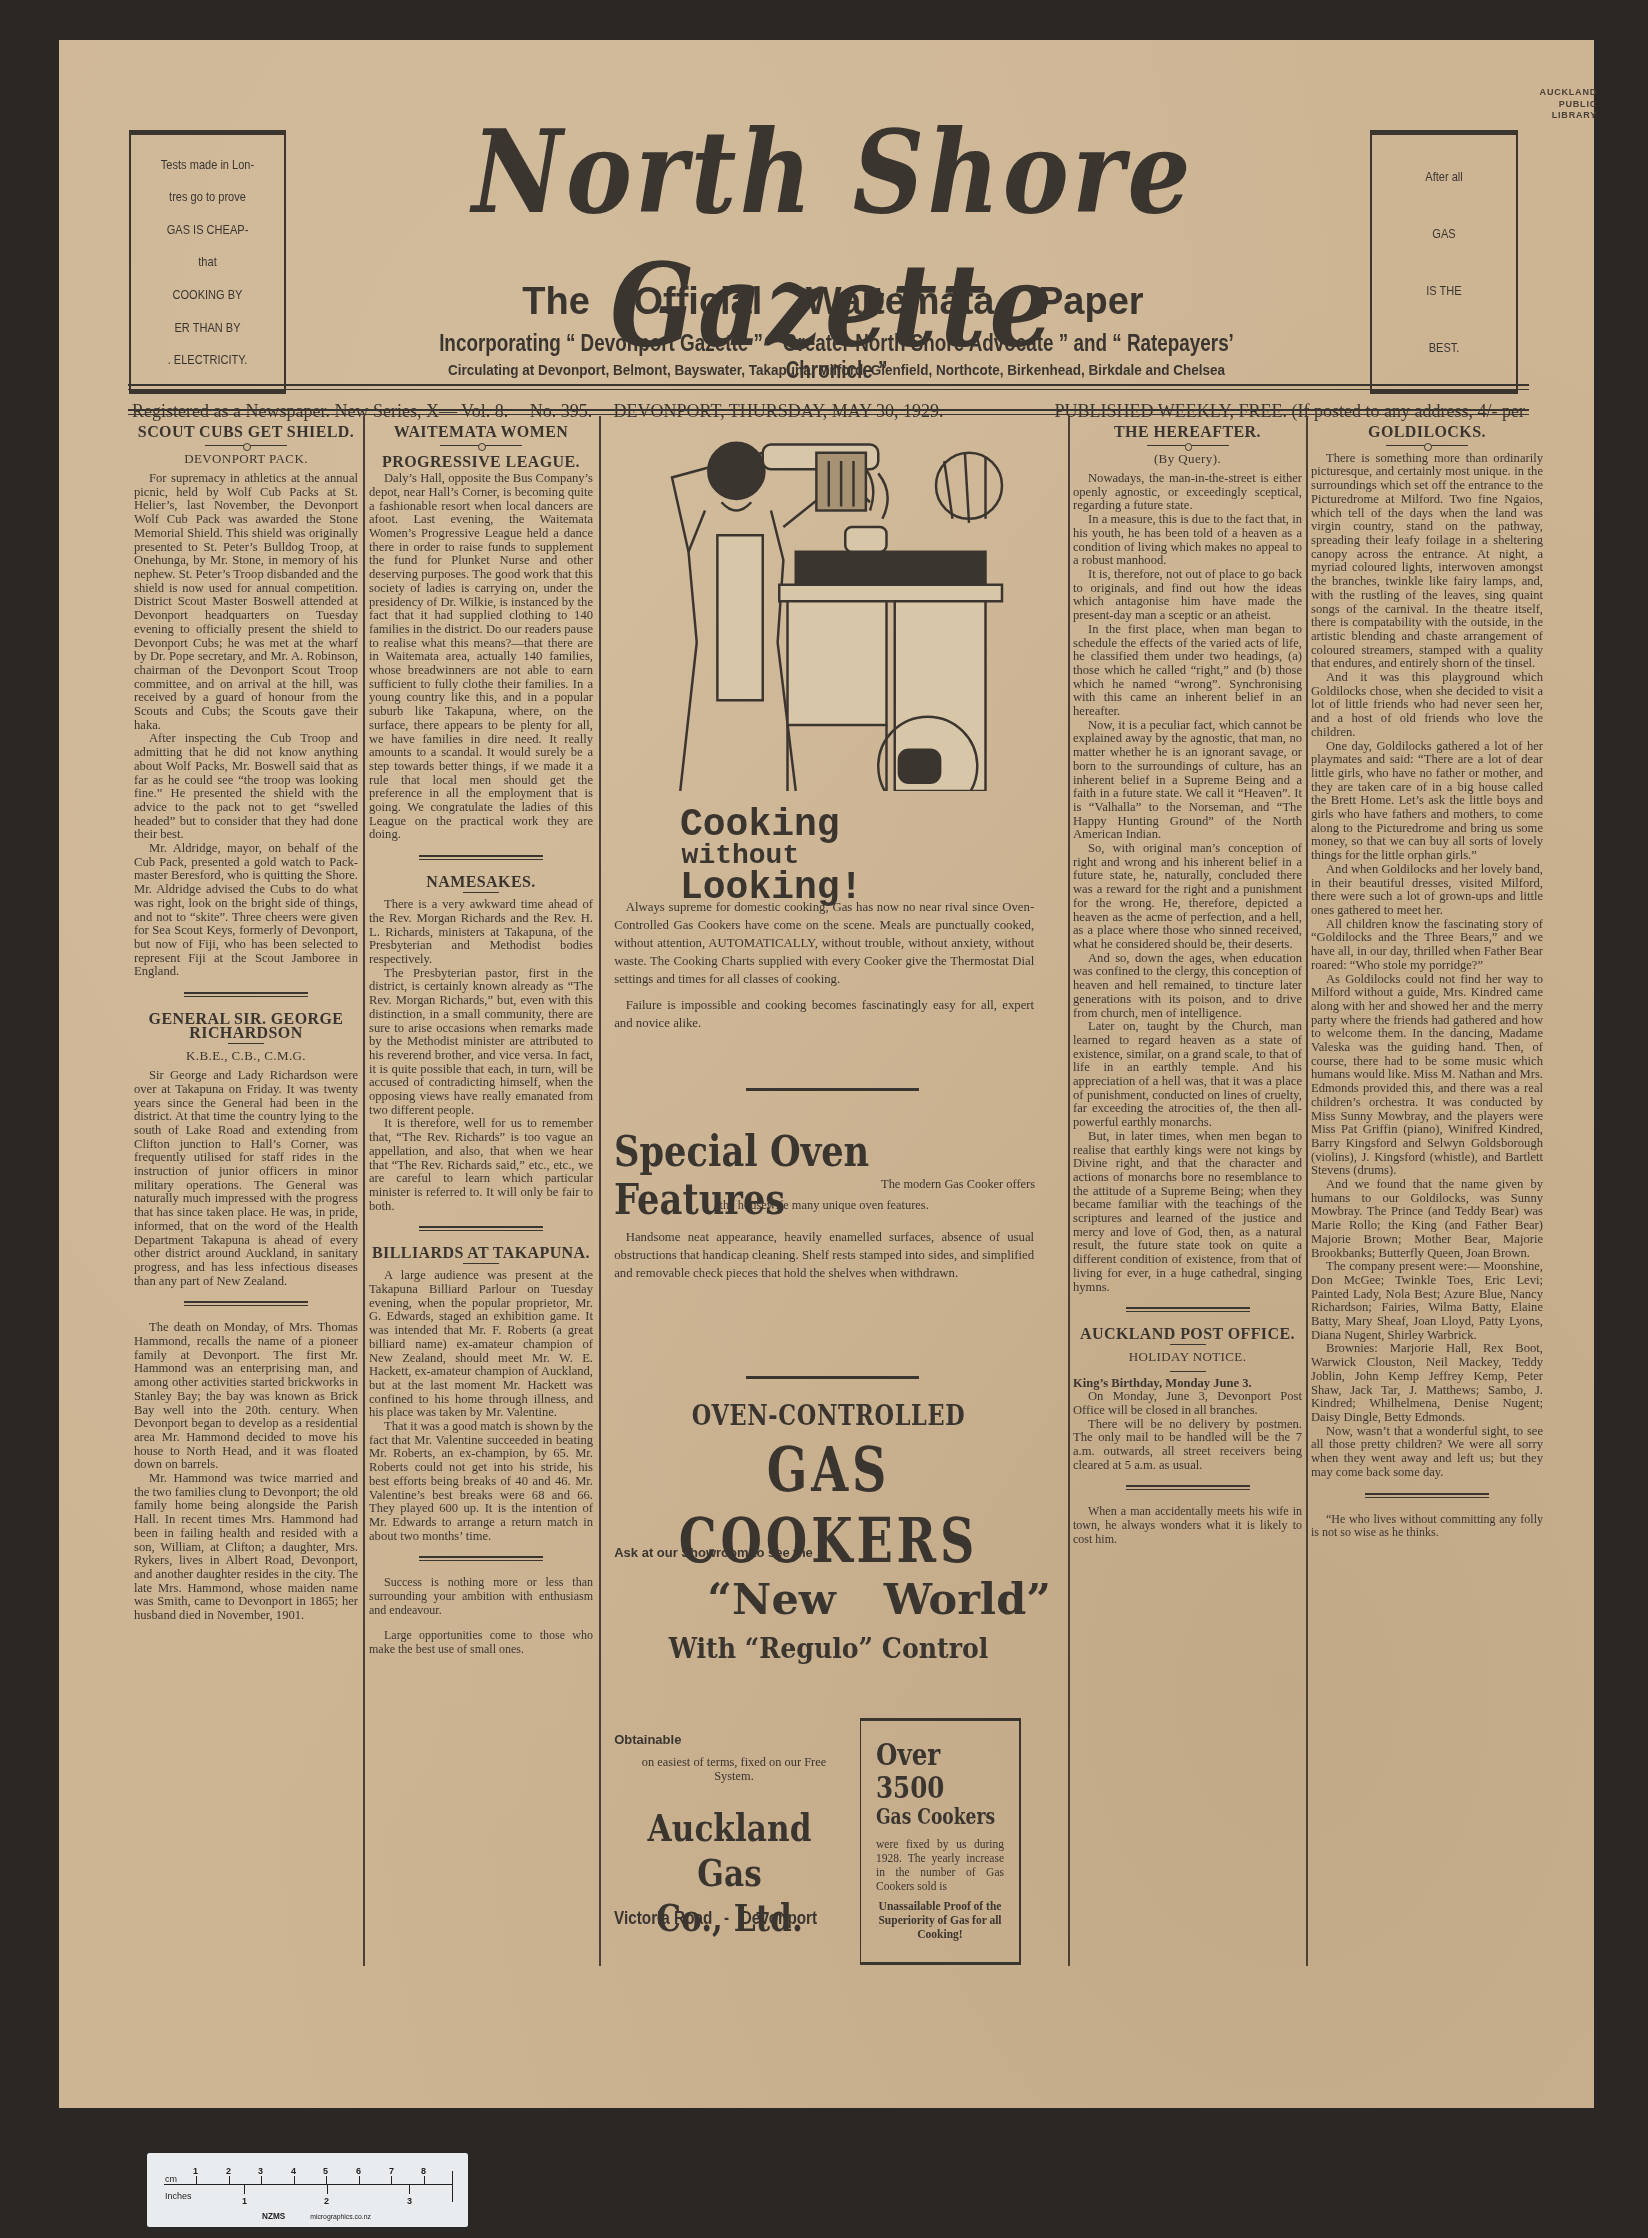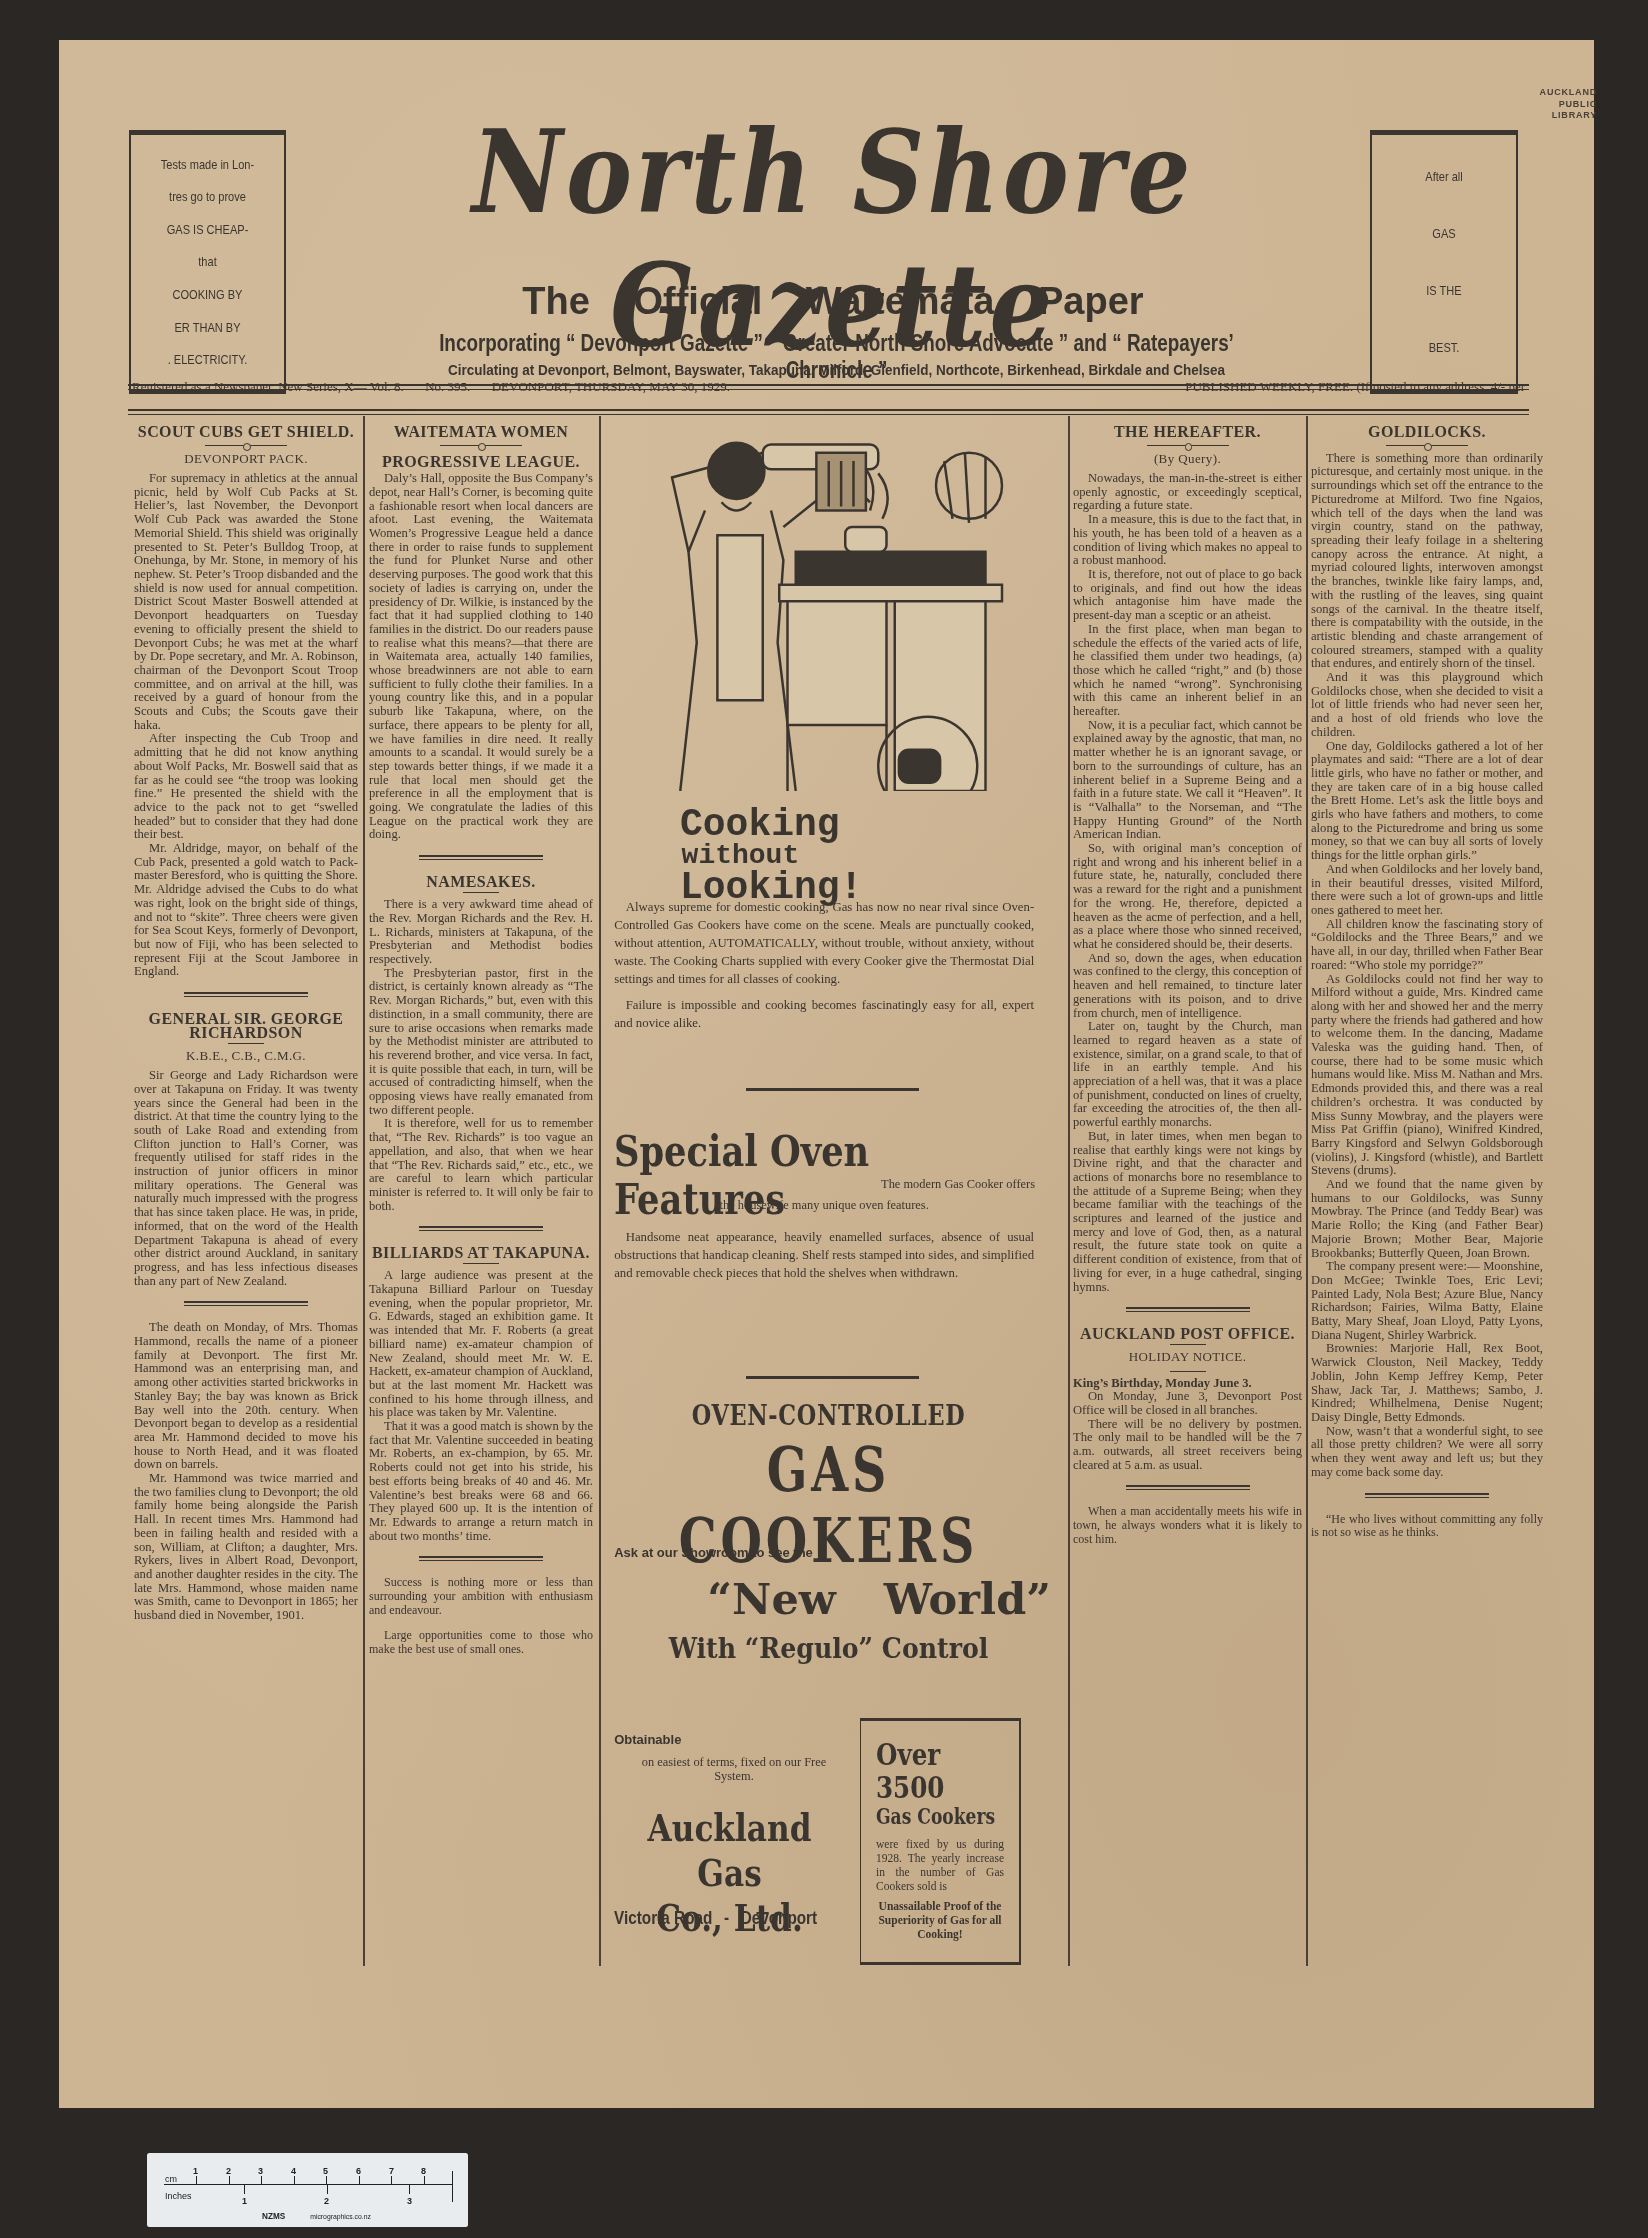--- a/index.html
+++ b/index.html
@@ -16,21 +16,21 @@
   
   .ear { position: absolute; top: 130px; height: 264px; border-left: 2.5px solid #3b3530; border-right: 2.5px solid #3b3530; border-top: 5px solid #3b3530; border-bottom: 5px solid #3b3530; text-align: center; font-family: "Liberation Sans Narrow", "Liberation Sans", sans-serif; font-size: 13px; color: #3b3530; display: flex; flex-direction: column; justify-content: space-around; padding: 13px 5px; }
   .ear-left { left: 129px; width: 157px; }
   .ear-right { left: 1370px; width: 148px; }
   .ear span { display: block; transform: scaleX(0.85); }
   .title { position: absolute; left: 297px; top: 122px; width: 1072px; text-align: center; font-family: "DejaVu Serif", serif; font-weight: bold; font-size: 99px; letter-spacing: 3.3px; color: #3b3530; font-style: italic; transform: scaleY(1.15); }
   .tagline { position: absolute; left: 297px; top: 280px; width: 1072px; text-align: center; font-family: "Liberation Sans", sans-serif; font-weight: 700; font-size: 38px; word-spacing: 33px; color: #3b3530; }
   .incorporating { position: absolute; left: 305px; top: 330px; width: 1063px; text-align: center; font-family: "Liberation Sans", sans-serif; font-size: 23px; font-weight: bold; color: #3b3530; transform: scaleX(0.82); transform-origin: center; }
   .circulating { position: absolute; left: 313px; top: 361px; width: 1047px; text-align: center; font-family: "Liberation Sans", sans-serif; font-size: 15px; font-weight: bold; color: #3b3530; transform: scaleX(0.9); }
   .rule-double { position: absolute; left: 128px; width: 1401px; height: 5.8px; border-top: 2.5px solid #3b3530; border-bottom: 1.6px solid #3b3530; }
-  .dateline { position: absolute; left: 132px; top: 379px; width: 1393px; font-family: "Liberation Serif", serif; font-size: 13px; color: #3b3530; display: flex; gap: 21.4px; white-space: nowrap; }
+  .dateline { position: absolute; left: 132px; top: 401px; width: 1393px; font-family: "Liberation Serif", serif; font-size: 18px; color: #3b3530; display: flex; gap: 21.4px; white-space: nowrap; }
   .dateline .pub { margin-left: auto; }
 
   
   .col { position: absolute; top: 420px; font-family: "Liberation Serif", serif; font-size: 12.6px; line-height: 13.7px; text-align: justify; color: #3b3530; }
   .col p { text-indent: 15px; }
   .col1 { left: 134px; width: 224px; }
   .col2 { left: 369px; width: 224px; }
   .col4 { left: 1073px; width: 229px; }
   .col5 { left: 1311px; width: 232px; }
   .vline { position: absolute; width: 1.6px; background: #4a4038; }

